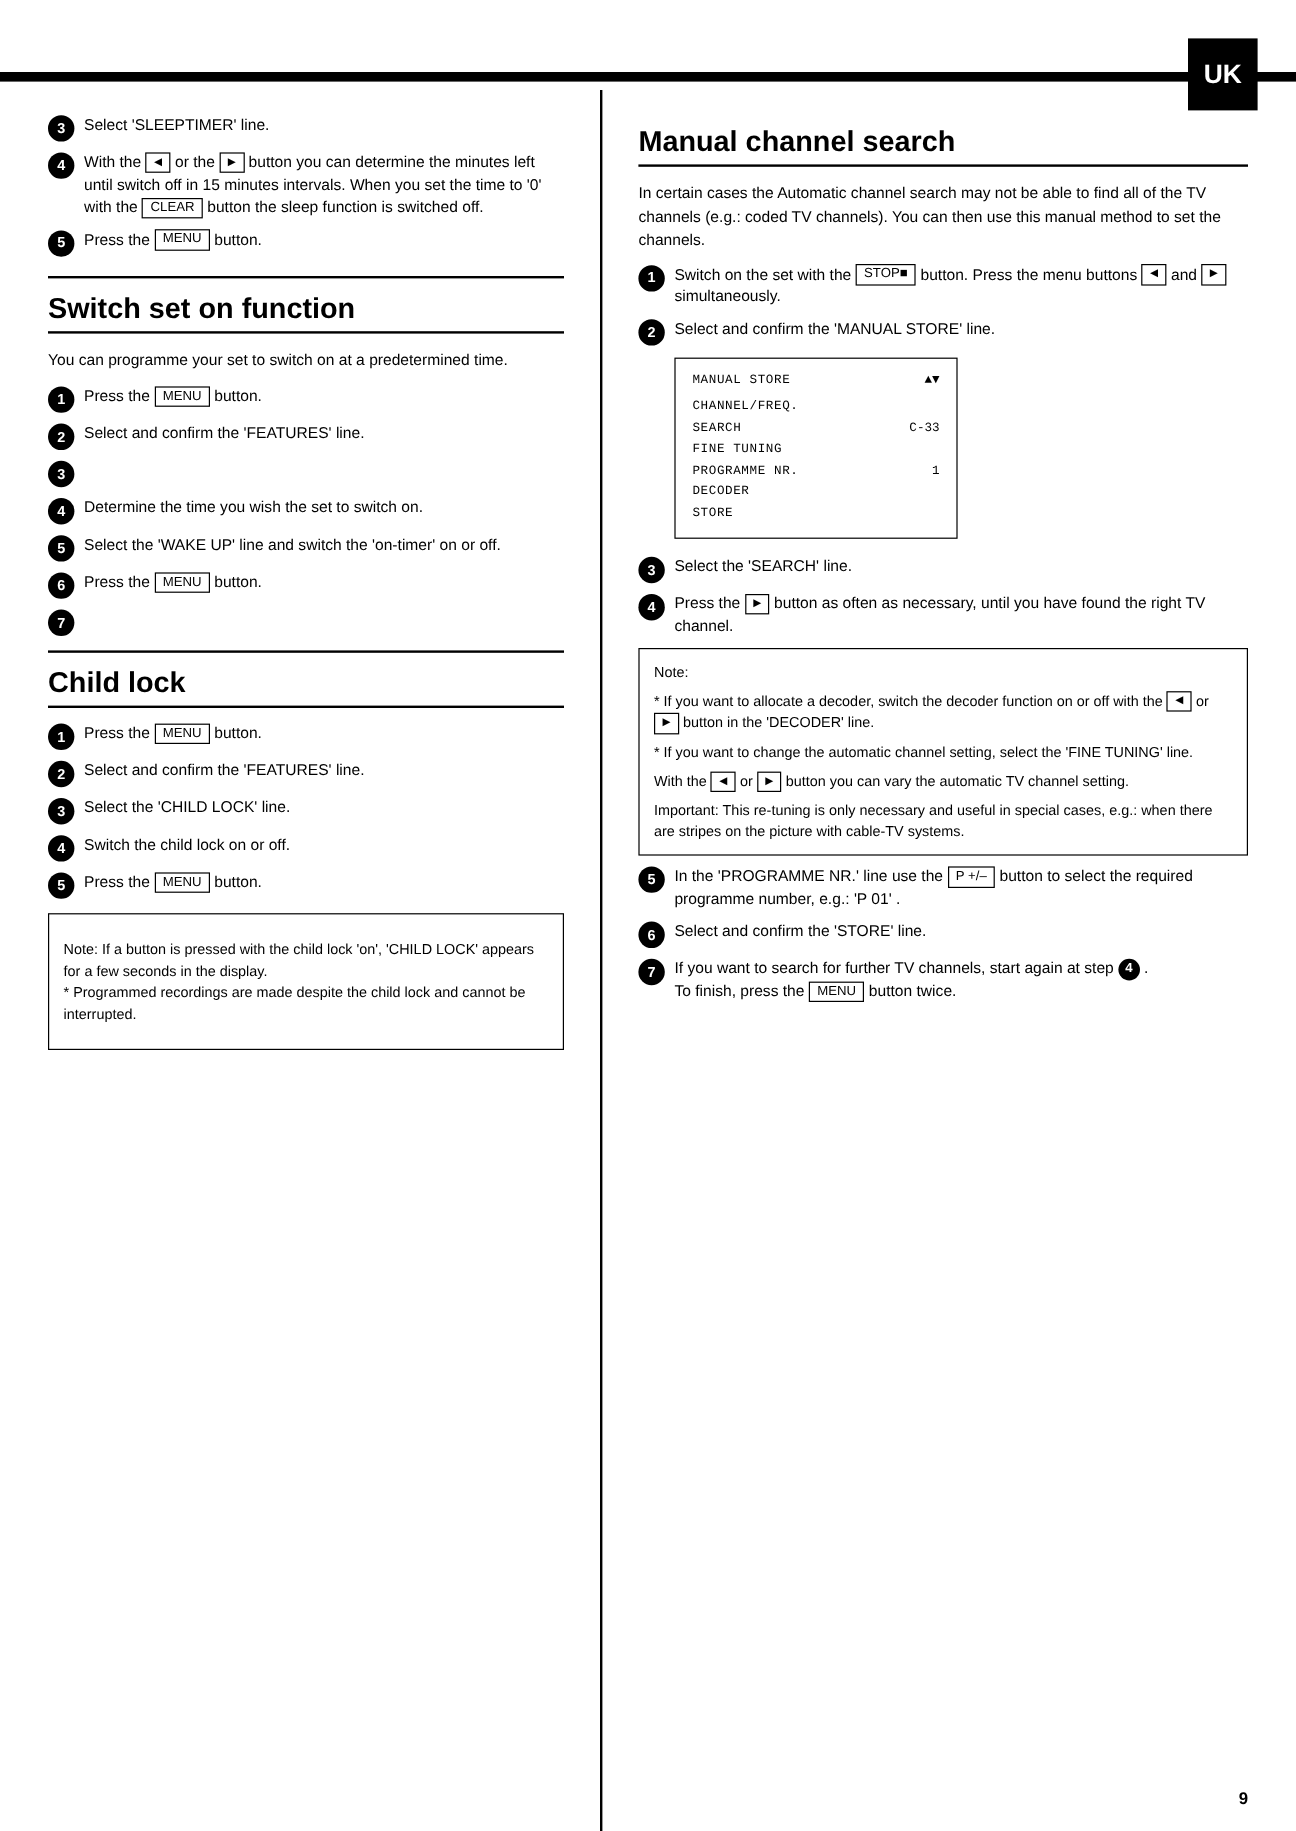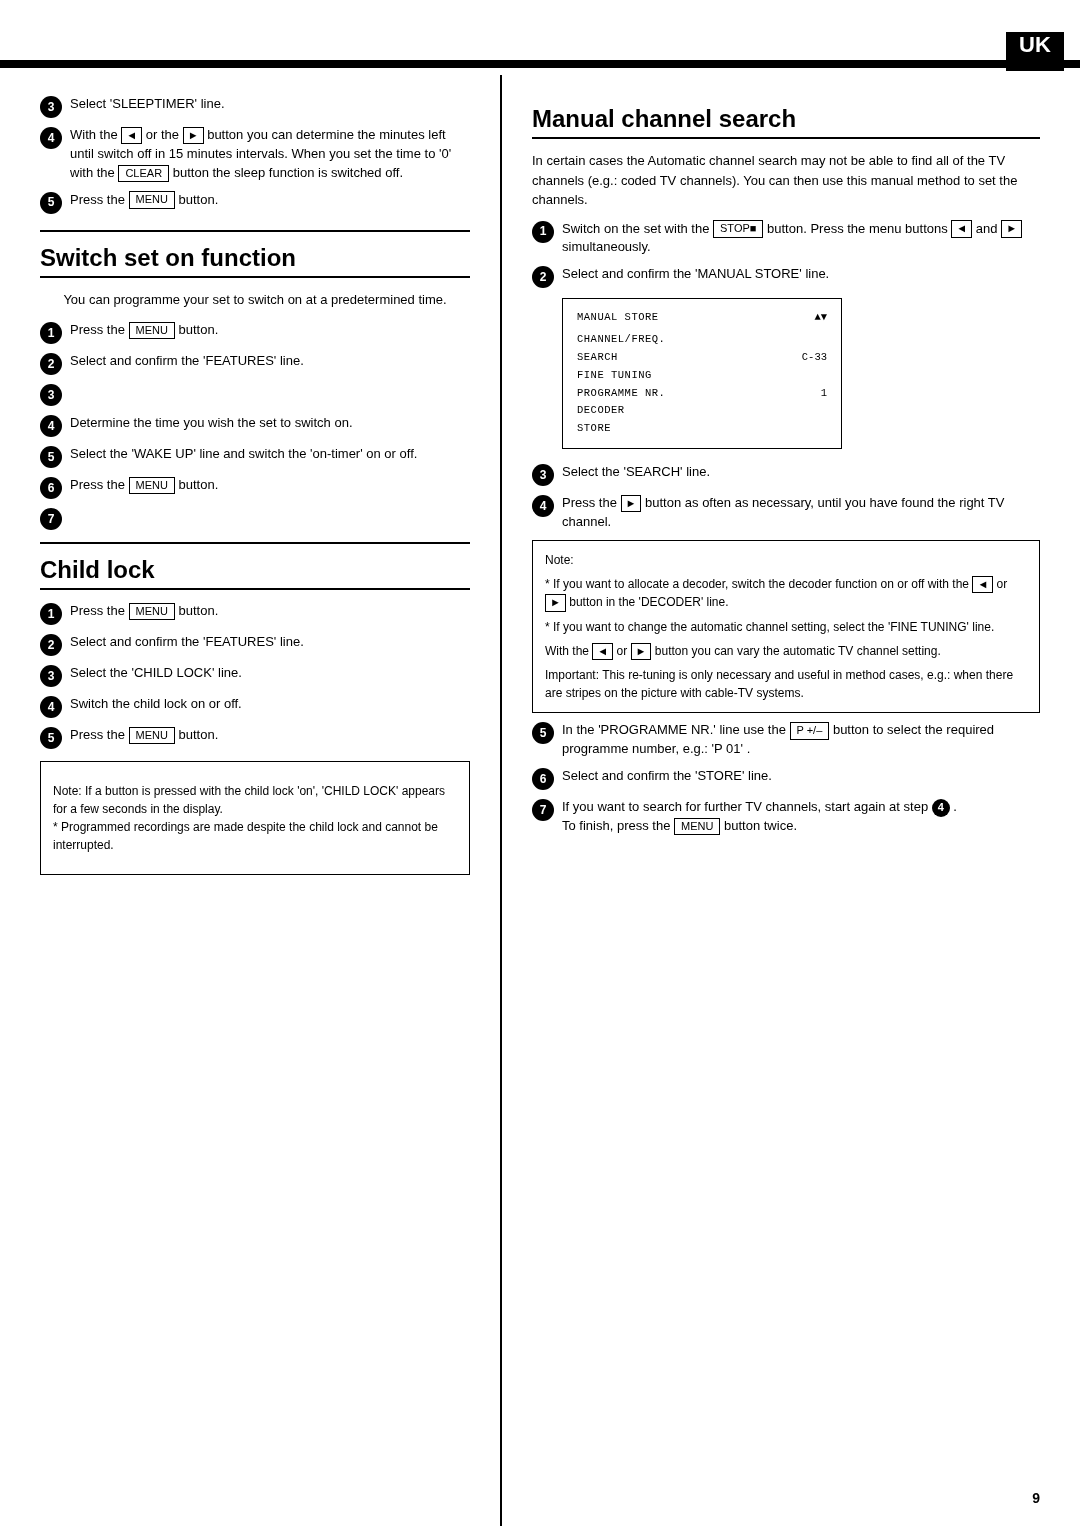--- a/index.html
+++ b/index.html
@@ -28,26 +28,26 @@
       background: #000;
       position: absolute;
       top: 60px;
       left: 0;
     }
 
     
     .uk-badge {
       position: absolute;
       top: 32px;
-      right: 16px;
+      right: 32px;
       width: 58px;
-      height: 39px;
+      height: 60px;
       background: #000;
       display: flex;
-      align-items: flex-start;
+      align-items: center;
       justify-content: center;
     }
     .uk-badge span {
       color: #fff;
       font-size: 22px;
       font-weight: bold;
       font-family: Arial, sans-serif;
     }
 
     
@@ -148,21 +148,21 @@
     }
     .note-box p:last-child {
       margin-bottom: 0;
     }
 
     
     .manual-store-table {
       border: 1.5px solid #000;
       padding: 10px 14px;
       margin: 10px 0 14px 30px;
-      width: 280px;
+      width: 236px;
       font-size: 11px;
       font-family: 'Courier New', monospace;
       line-height: 1.7;
     }
 
     .manual-store-table .ms-header {
       display: flex;
       justify-content: space-between;
       border-bottom: none;
       margin-bottom: 4px;
@@ -212,21 +212,21 @@
       border: none;
       border-top: 2px solid #000;
       margin: 12px 0;
     }
 
     
     .mt4 { margin-top: 4px; }
     .mt8 { margin-top: 8px; }
     .mt12 { margin-top: 12px; }
     .mb8 { margin-bottom: 8px; }
-    .mb12 { margin-bottom: 12px; text-align: center; }
+    .mb12 { margin-bottom: 12px; }
   </style>
 </head>
 <body>
 
 <div class="page-wrapper">
 
   <div class="top-bar"></div>
 
   <div class="uk-badge">
     <span>UK</span>
@@ -408,21 +408,21 @@
           <div class="step-text">
             Press the <span class="btn-box">►</span> button as often as necessary, until you have found the right TV channel.
           </div>
         </div>
 
         <div class="note-box mt8 mb8">
           <p>Note:</p>
           <p>* If you want to allocate a decoder, switch the decoder function on or off with the <span class="btn-box">◄</span> or <span class="btn-box">►</span> button in the 'DECODER' line.</p>
           <p>* If you want to change the automatic channel setting, select the 'FINE TUNING' line.</p>
           <p>With the <span class="btn-box">◄</span> or <span class="btn-box">►</span> button you can vary the automatic TV channel setting.</p>
-          <p><span class="bold">Important:</span> This re-tuning is only necessary and useful in <span class="bold">method cases</span>, e.g.: when there are stripes on the picture with cable-TV systems.</p>
+          <p><span class="bold">Important:</span> This re-tuning is only necessary and useful in <span class="bold">special cases</span>, e.g.: when there are stripes on the picture with cable-TV systems.</p>
         </div>
 
         <div class="step">
           <div class="step-num">5</div>
           <div class="step-text">
             In the 'PROGRAMME NR.' line use the <span class="btn-box btn-box-wide">P +/–</span> button to select the required programme number, e.g.: 'P 01' .
           </div>
         </div>
 
         <div class="step">

